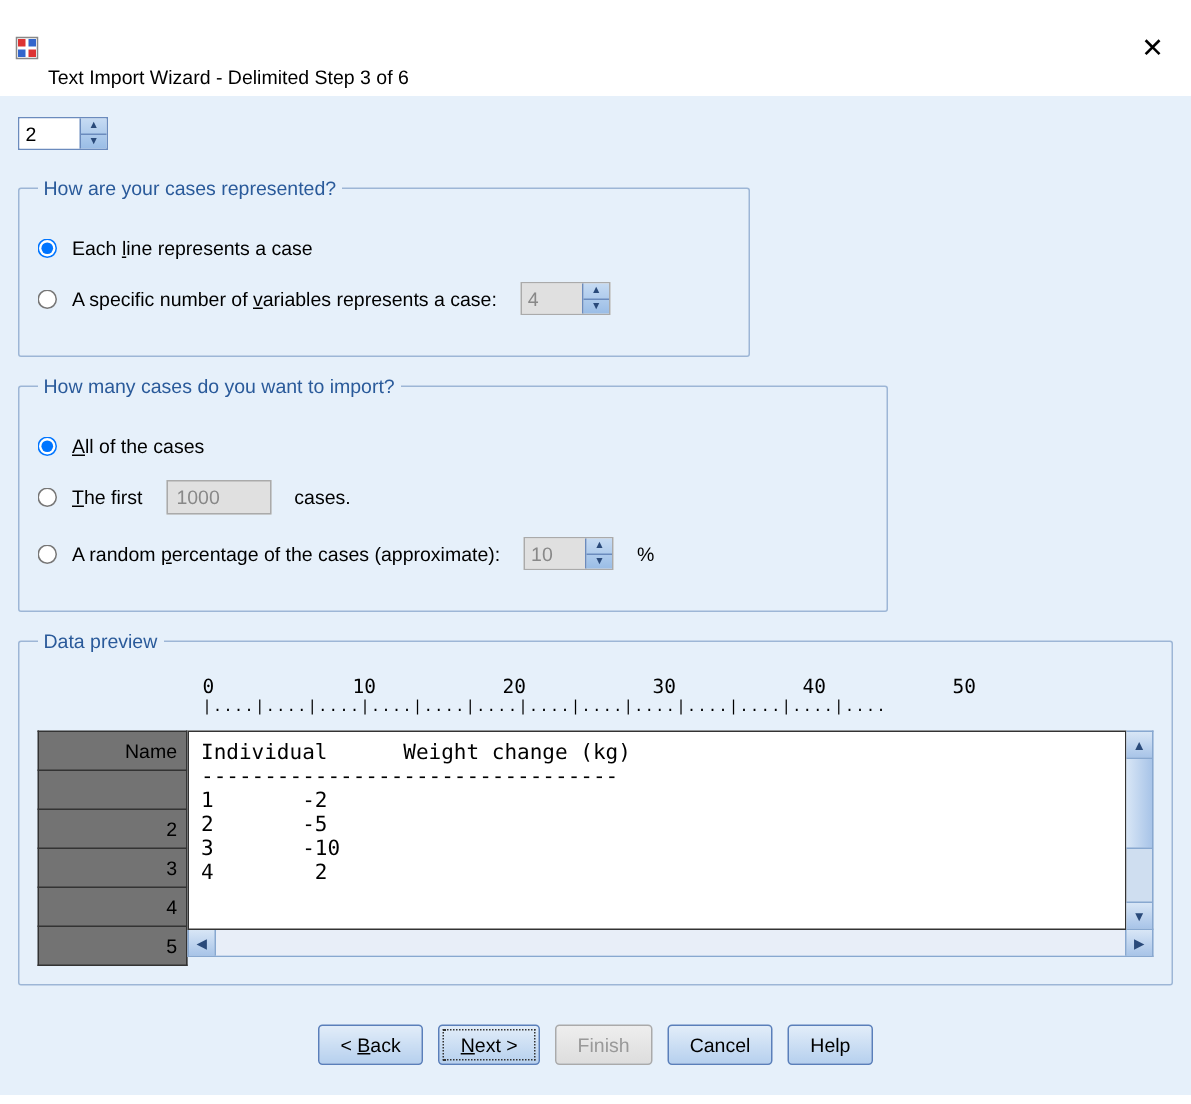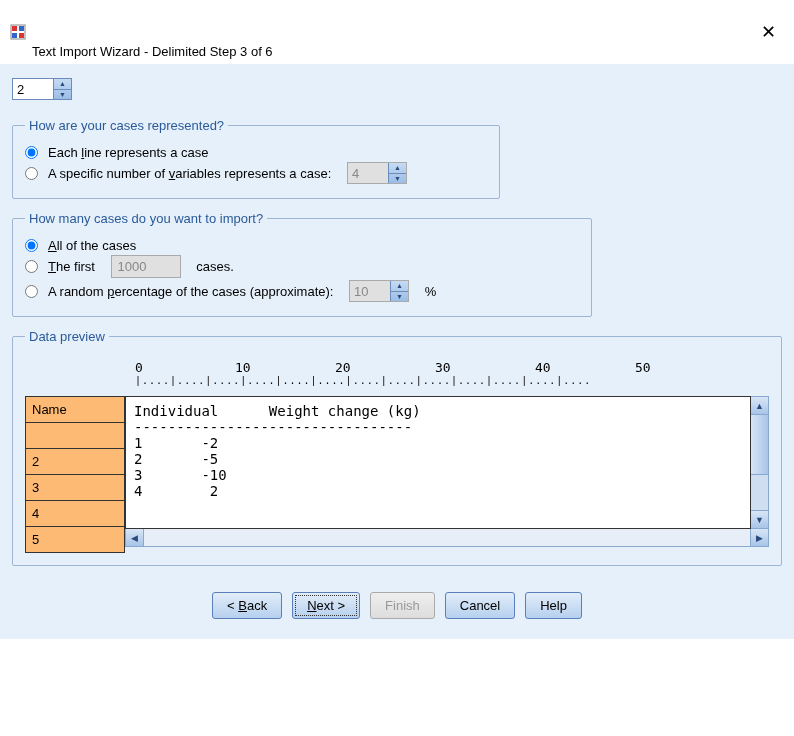--- a/index.html
+++ b/index.html
@@ -93,21 +93,21 @@
 }
 legend {
   color: #2a5a9a;
   font-size: 13px;
   padding: 0 4px;
 }
 .radio-row {
   display: flex;
   align-items: center;
   gap: 6px;
-  margin: 2px 0;
+  margin: 15px 0;
 }
 .radio-row input[type=radio] { margin-right: 4px; }
 .text-input-disabled {
   border: 1px solid #aaa;
   background: #e0e0e0;
   color: #888;
   padding: 3px 6px;
   width: 70px;
   font-size: 13px;
 }
@@ -146,22 +146,22 @@
 .preview-grid {
   display: flex;
   margin-top: 6px;
 }
 .row-hdrs {
   width: 100px;
   border-collapse: collapse;
 }
 .row-hdrs td {
   border: 1px solid #333;
-  background: #fdba74;
-  text-align: left;
+  background: #737373;
+  text-align: right;
   padding: 4px 6px;
   height: 26px;
   font-size: 13px;
 }
 .data-view {
   flex: 1;
   position: relative;
   display: flex;
   flex-direction: column;
 }

